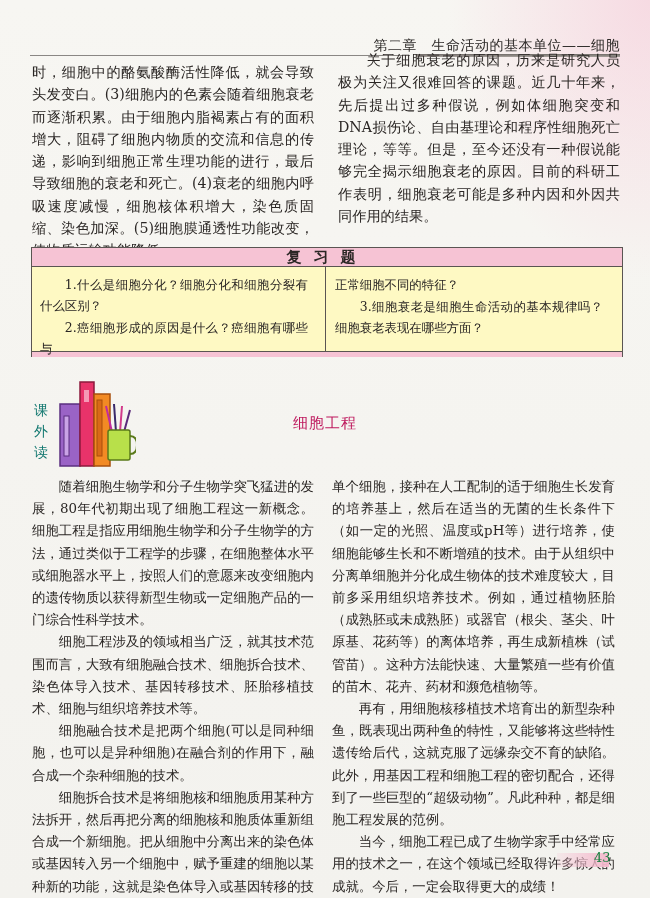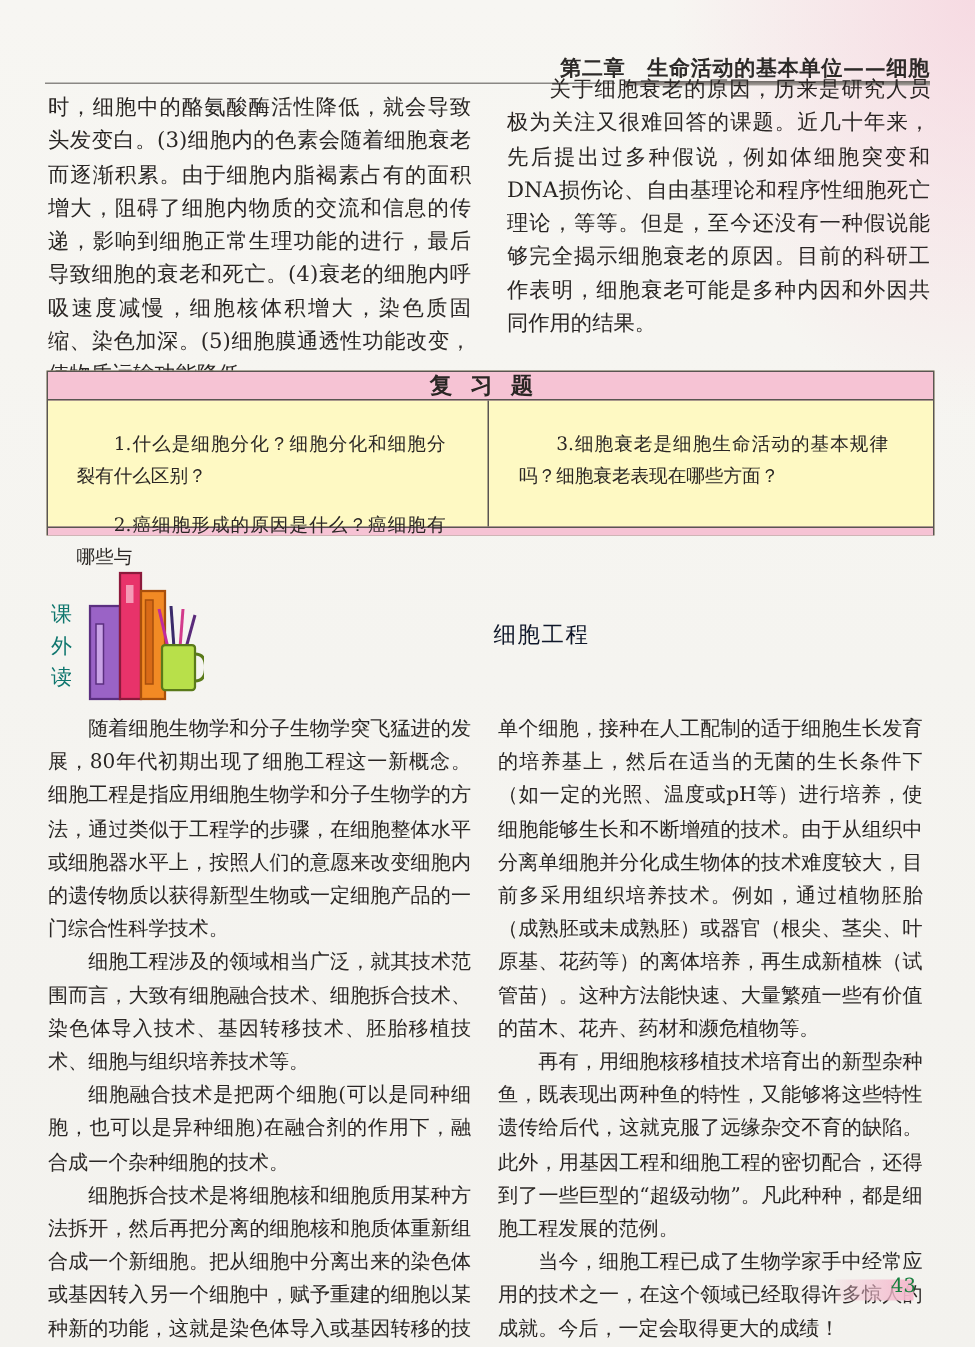--- a/index.html
+++ b/index.html
@@ -9,21 +9,21 @@
       font-family: "DejaVu Serif", "Liberation Serif", serif;
       color: #2a2624;
     }
     .page-bg {
       position: absolute; inset: 0;
       background:
         radial-gradient(ellipse at 100% 0%, rgba(246,196,214,0.55) 0%, rgba(246,196,214,0) 22%),
         linear-gradient(180deg, #f7f6f2 0%, #f3f2ee 100%);
     }
     .header {
-      position: absolute; left: 30px; top: 36px; width: 590px; height: 20px; font-weight: bold;
+      position: absolute; left: 30px; top: 36px; width: 590px; height: 20px;
     }
     .header-rule-left {
       position: absolute; left: 0; top: 19px; width: 380px; height: 1px; background: #8a8784;
     }
     .header-title {
       position: absolute; right: 0; top: 1px;
       font-size: 14px; letter-spacing: 0.5px; color: #2d2a28; white-space: nowrap;
     }
     .header-rule-right {
       position: absolute; right: 0; top: 18px; width: 204px; height: 3px;
@@ -49,32 +49,32 @@
     .review-body { position: relative; height: 84px; }
     .review-divider {
       position: absolute; left: 293px; top: 0; bottom: 0; width: 1px; background: #5a5552;
     }
     .review-col {
       position: absolute; top: 6px; width: 270px;
       font-size: 12.4px; line-height: 21px; text-align: justify;
     }
     .review-col.left { left: 7px; }
     .review-col.right { left: 302px; }
-    .review-col p { margin: 12px; }
+    .review-col p { margin: 1px; }
     .review-foot {
       height: 5px; background: #f6c3d4; border-top: 1px solid #5a5552;
     }
 
     .extra-label {
       position: absolute; left: 34px; top: 400px; width: 14px;
       font-family: "DejaVu Sans", sans-serif; font-size: 14px; line-height: 21px; color: #0f766e;
     }
     .books-icon { position: absolute; left: 56px; top: 376px; width: 80px; height: 92px; }
     .section-title {
-      position: absolute; left: 293px; top: 414px; font-size: 15px; letter-spacing: 1px; color: #0f172a; margin-left: 36px;
+      position: absolute; left: 293px; top: 414px; font-size: 15px; letter-spacing: 1px; color: #be185d;
     }
 
     .bottom-left { left: 32px; top: 476px; width: 282px; font-size: 13.4px; line-height: 22.2px; }
     .bottom-right { left: 332px; top: 476px; width: 283px; font-size: 13.4px; line-height: 22.2px; }
 
     .page-num-bar {
       position: absolute; left: 557px; top: 853px; width: 52px; height: 14px;
       background: linear-gradient(90deg, rgba(246,195,212,0.2), #f4b9cd);
     }
     .page-num {
@@ -101,20 +101,21 @@
 
 <div class="review">
   <div class="review-head">复习题</div>
   <div class="review-body">
     <div class="review-col left">
       <p class="indent">1.什么是细胞分化？细胞分化和细胞分裂有什么区别？</p>
       <p class="indent">2.癌细胞形成的原因是什么？癌细胞有哪些与</p>
     </div>
     <div class="review-divider"></div>
     <div class="review-col right">
+      <p>正常细胞不同的特征？</p>
       <p class="indent">3.细胞衰老是细胞生命活动的基本规律吗？细胞衰老表现在哪些方面？</p>
     </div>
   </div>
   <div class="review-foot"></div>
 </div>
 
 <div class="extra-label">课外读</div>
 
 <svg class="books-icon" viewBox="0 0 80 92">
 

